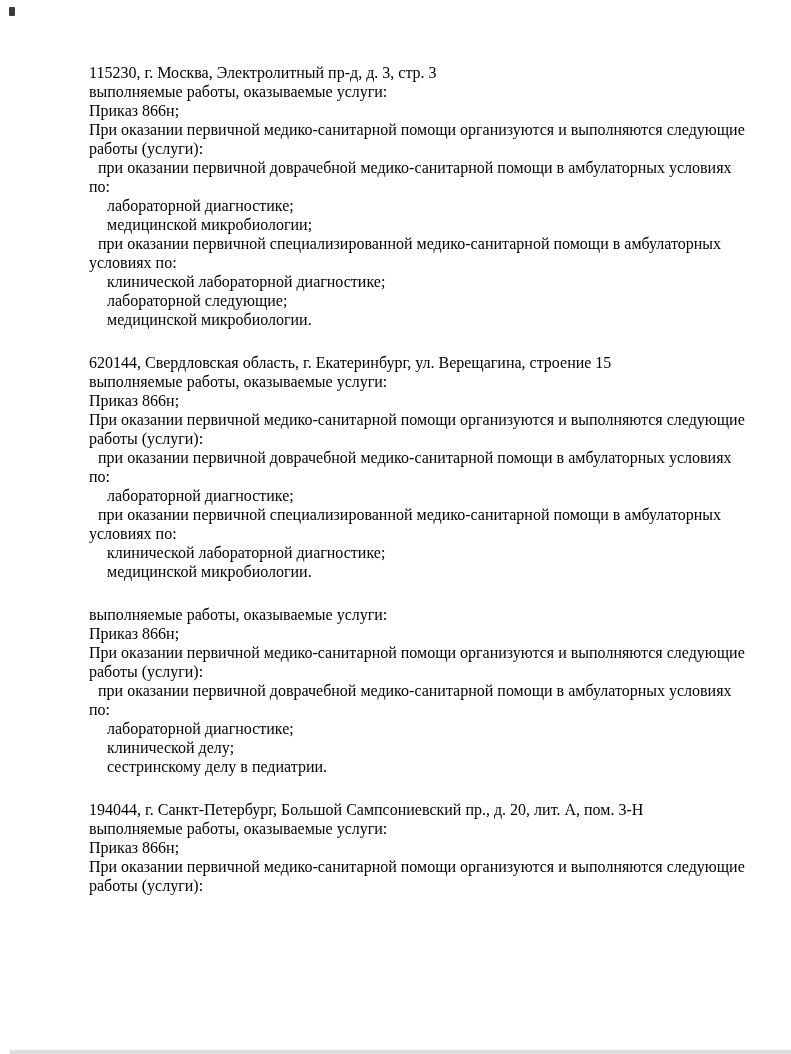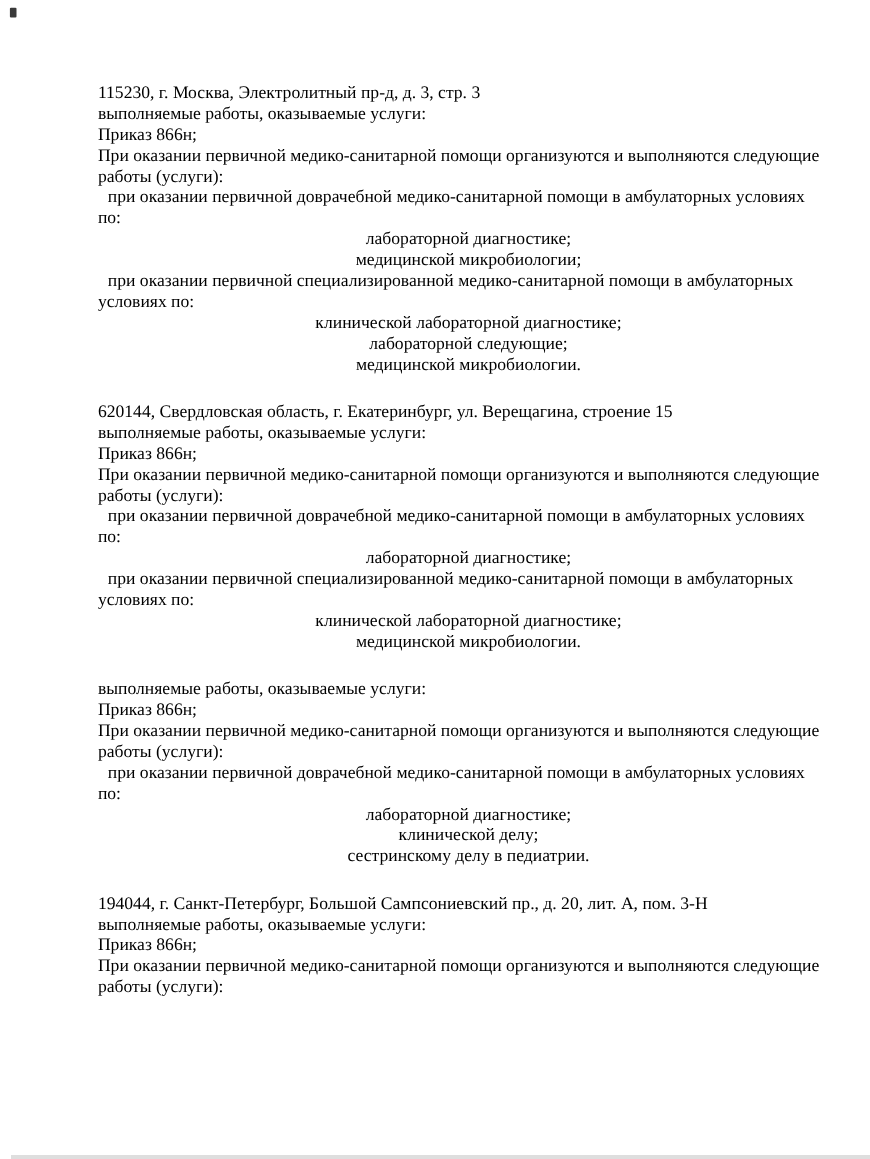--- a/index.html
+++ b/index.html
@@ -23,37 +23,37 @@
     left: 9px;
     top: 7px;
     width: 6px;
     height: 9px;
     background: #3a3a3a;
     border-radius: 1px;
   }
   .doc {
     position: absolute;
     left: 0;
-    top: 12px;
+    top: 0;
     padding: 63px 20px 0 89px;
     font-size: 16px;
     line-height: 19px;
   }
   .block + .block {
     margin-top: 24px;
   }
   .line {
     height: 19px;
     line-height: 19px;
     white-space: pre;
     letter-spacing: 0px;
   }
   .i0 { padding-left: 0; }
   .i1 { padding-left: 9px; }
-  .i2 { padding-left: 18px; text-align: center; }
+  .i2 { padding-left: 18px; }
   .hscroll {
     position: absolute;
     left: 10px;
     right: 0;
     bottom: 0;
     height: 4px;
     background: #dedede;
   }
 </style>
 </head>

